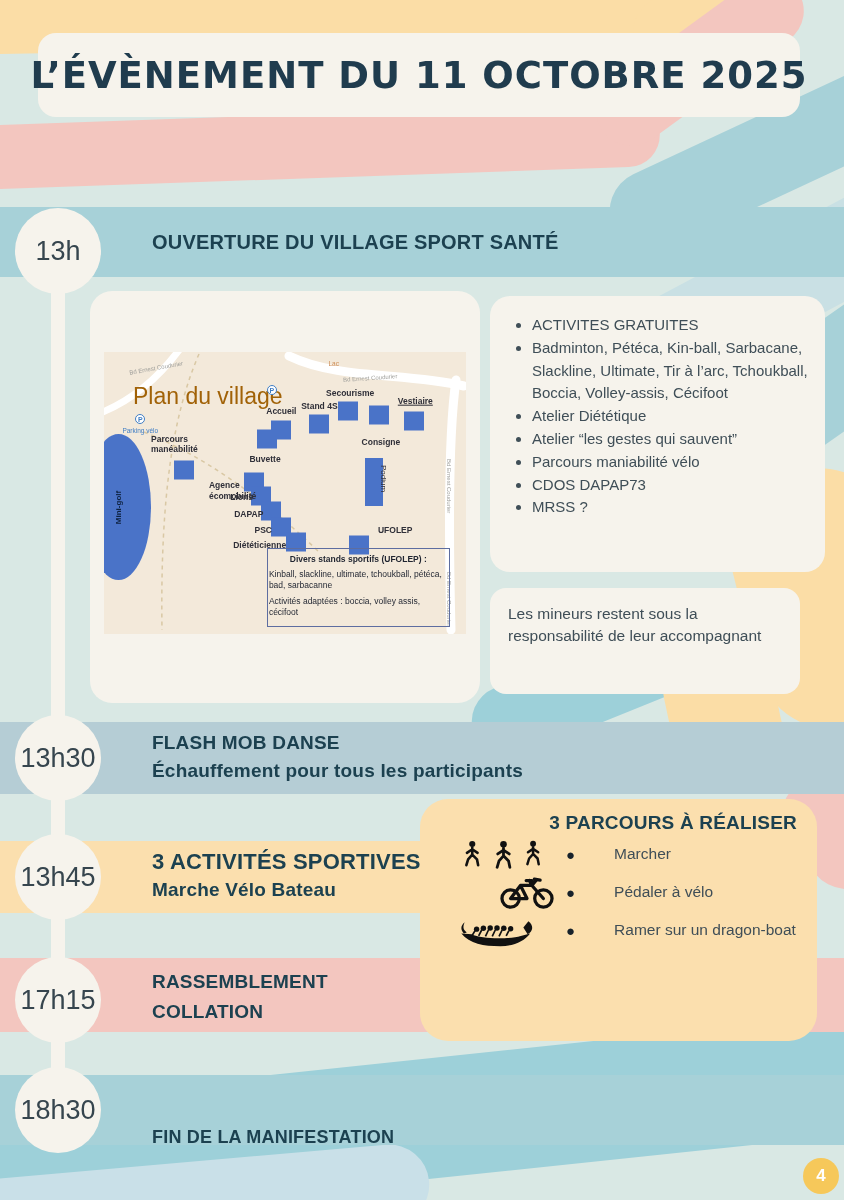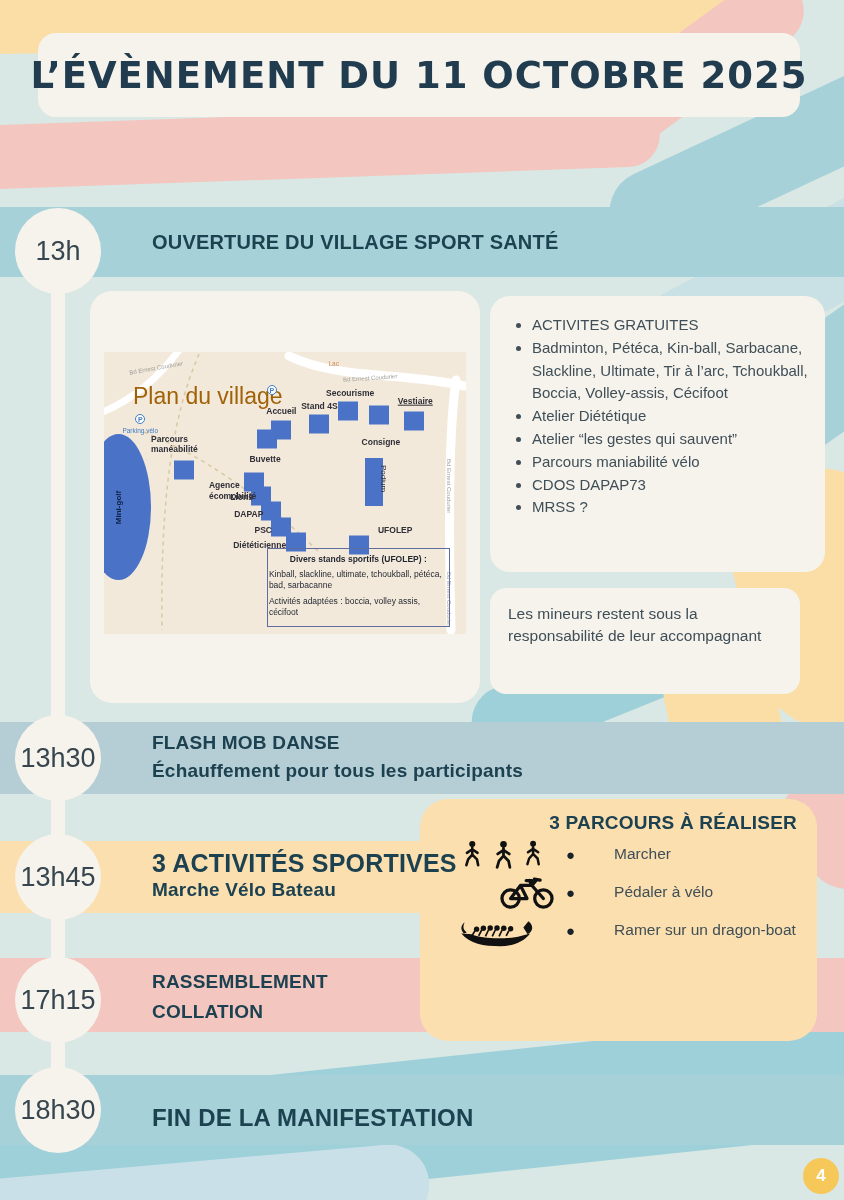--- a/index.html
+++ b/index.html
@@ -56,23 +56,23 @@
 
   .tl-circle{position:absolute; left:15px; width:86px; height:86px; border-radius:50%;
     background:var(--cream); display:flex; align-items:center; justify-content:center;
     font-size:27px; color:#36454e; z-index:4;}
   .c1{top:208px;} .c2{top:715px;} .c3{top:834px;} .c4{top:957px;} .c5{top:1067px;}
 
   .tl-head{position:absolute; left:152px; z-index:4; font-weight:bold;
     color:var(--head); letter-spacing:0.2px;}
   .h-1{top:231px; font-size:20px;}
   .h-2a{top:732px; font-size:19px;} .h-2b{top:760px; font-size:19px;}
-  .h-3a{top:849px; font-size:25px;} .h-3b{top:879px; font-size:19px;}
+  .h-3a{top:849px; font-size:22px;} .h-3b{top:879px; font-size:19px;}
   .h-4a{top:971px; font-size:19px;} .h-4b{top:1001px; font-size:19px;}
-  .h-5{top:1104px; font-size:24px;}
+  .h-5{top:1127px; font-size:18px;}
 
   
   .title-card{position:absolute; left:38px; top:33px; width:762px; height:84px;
     background:var(--cream); border-radius:18px; z-index:3;
     display:flex; align-items:center; justify-content:center;}
   .title-card h1{font-family:"DejaVu Sans", sans-serif; font-size:37px; font-weight:800;
     color:var(--navy); letter-spacing:1px; white-space:nowrap;}
 
   
   .card{position:absolute; background:var(--cream); z-index:3;}

